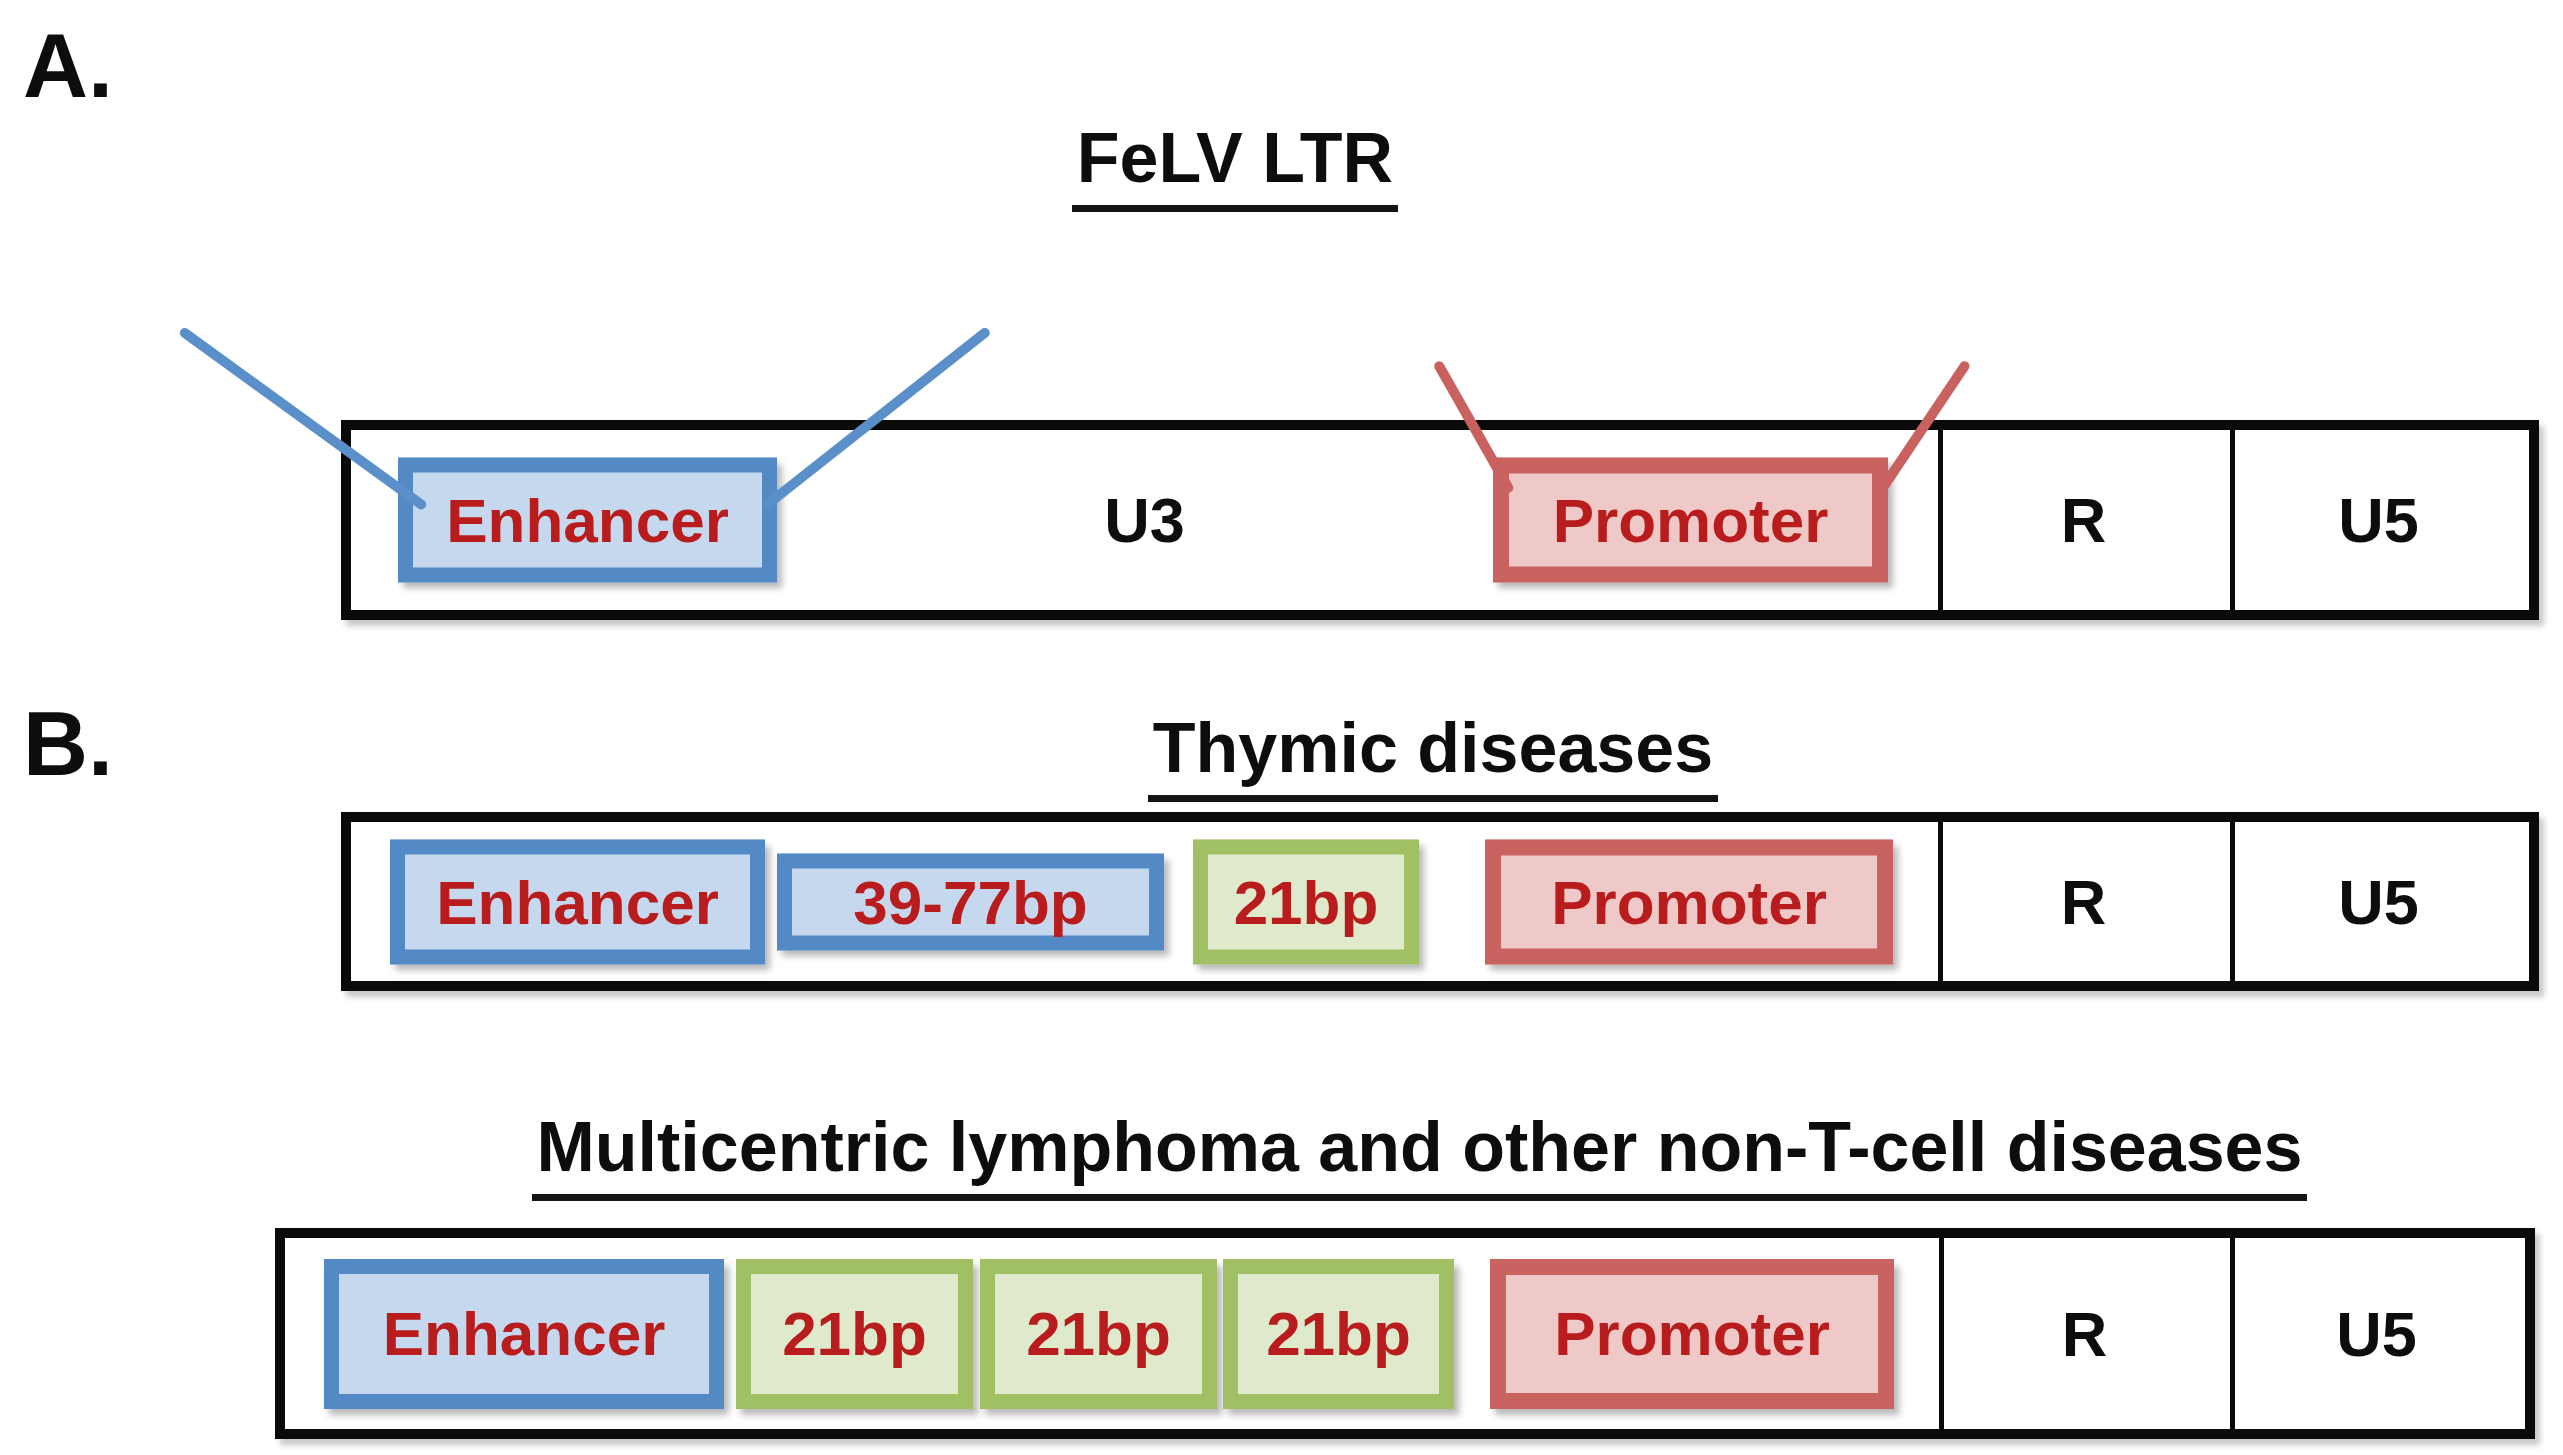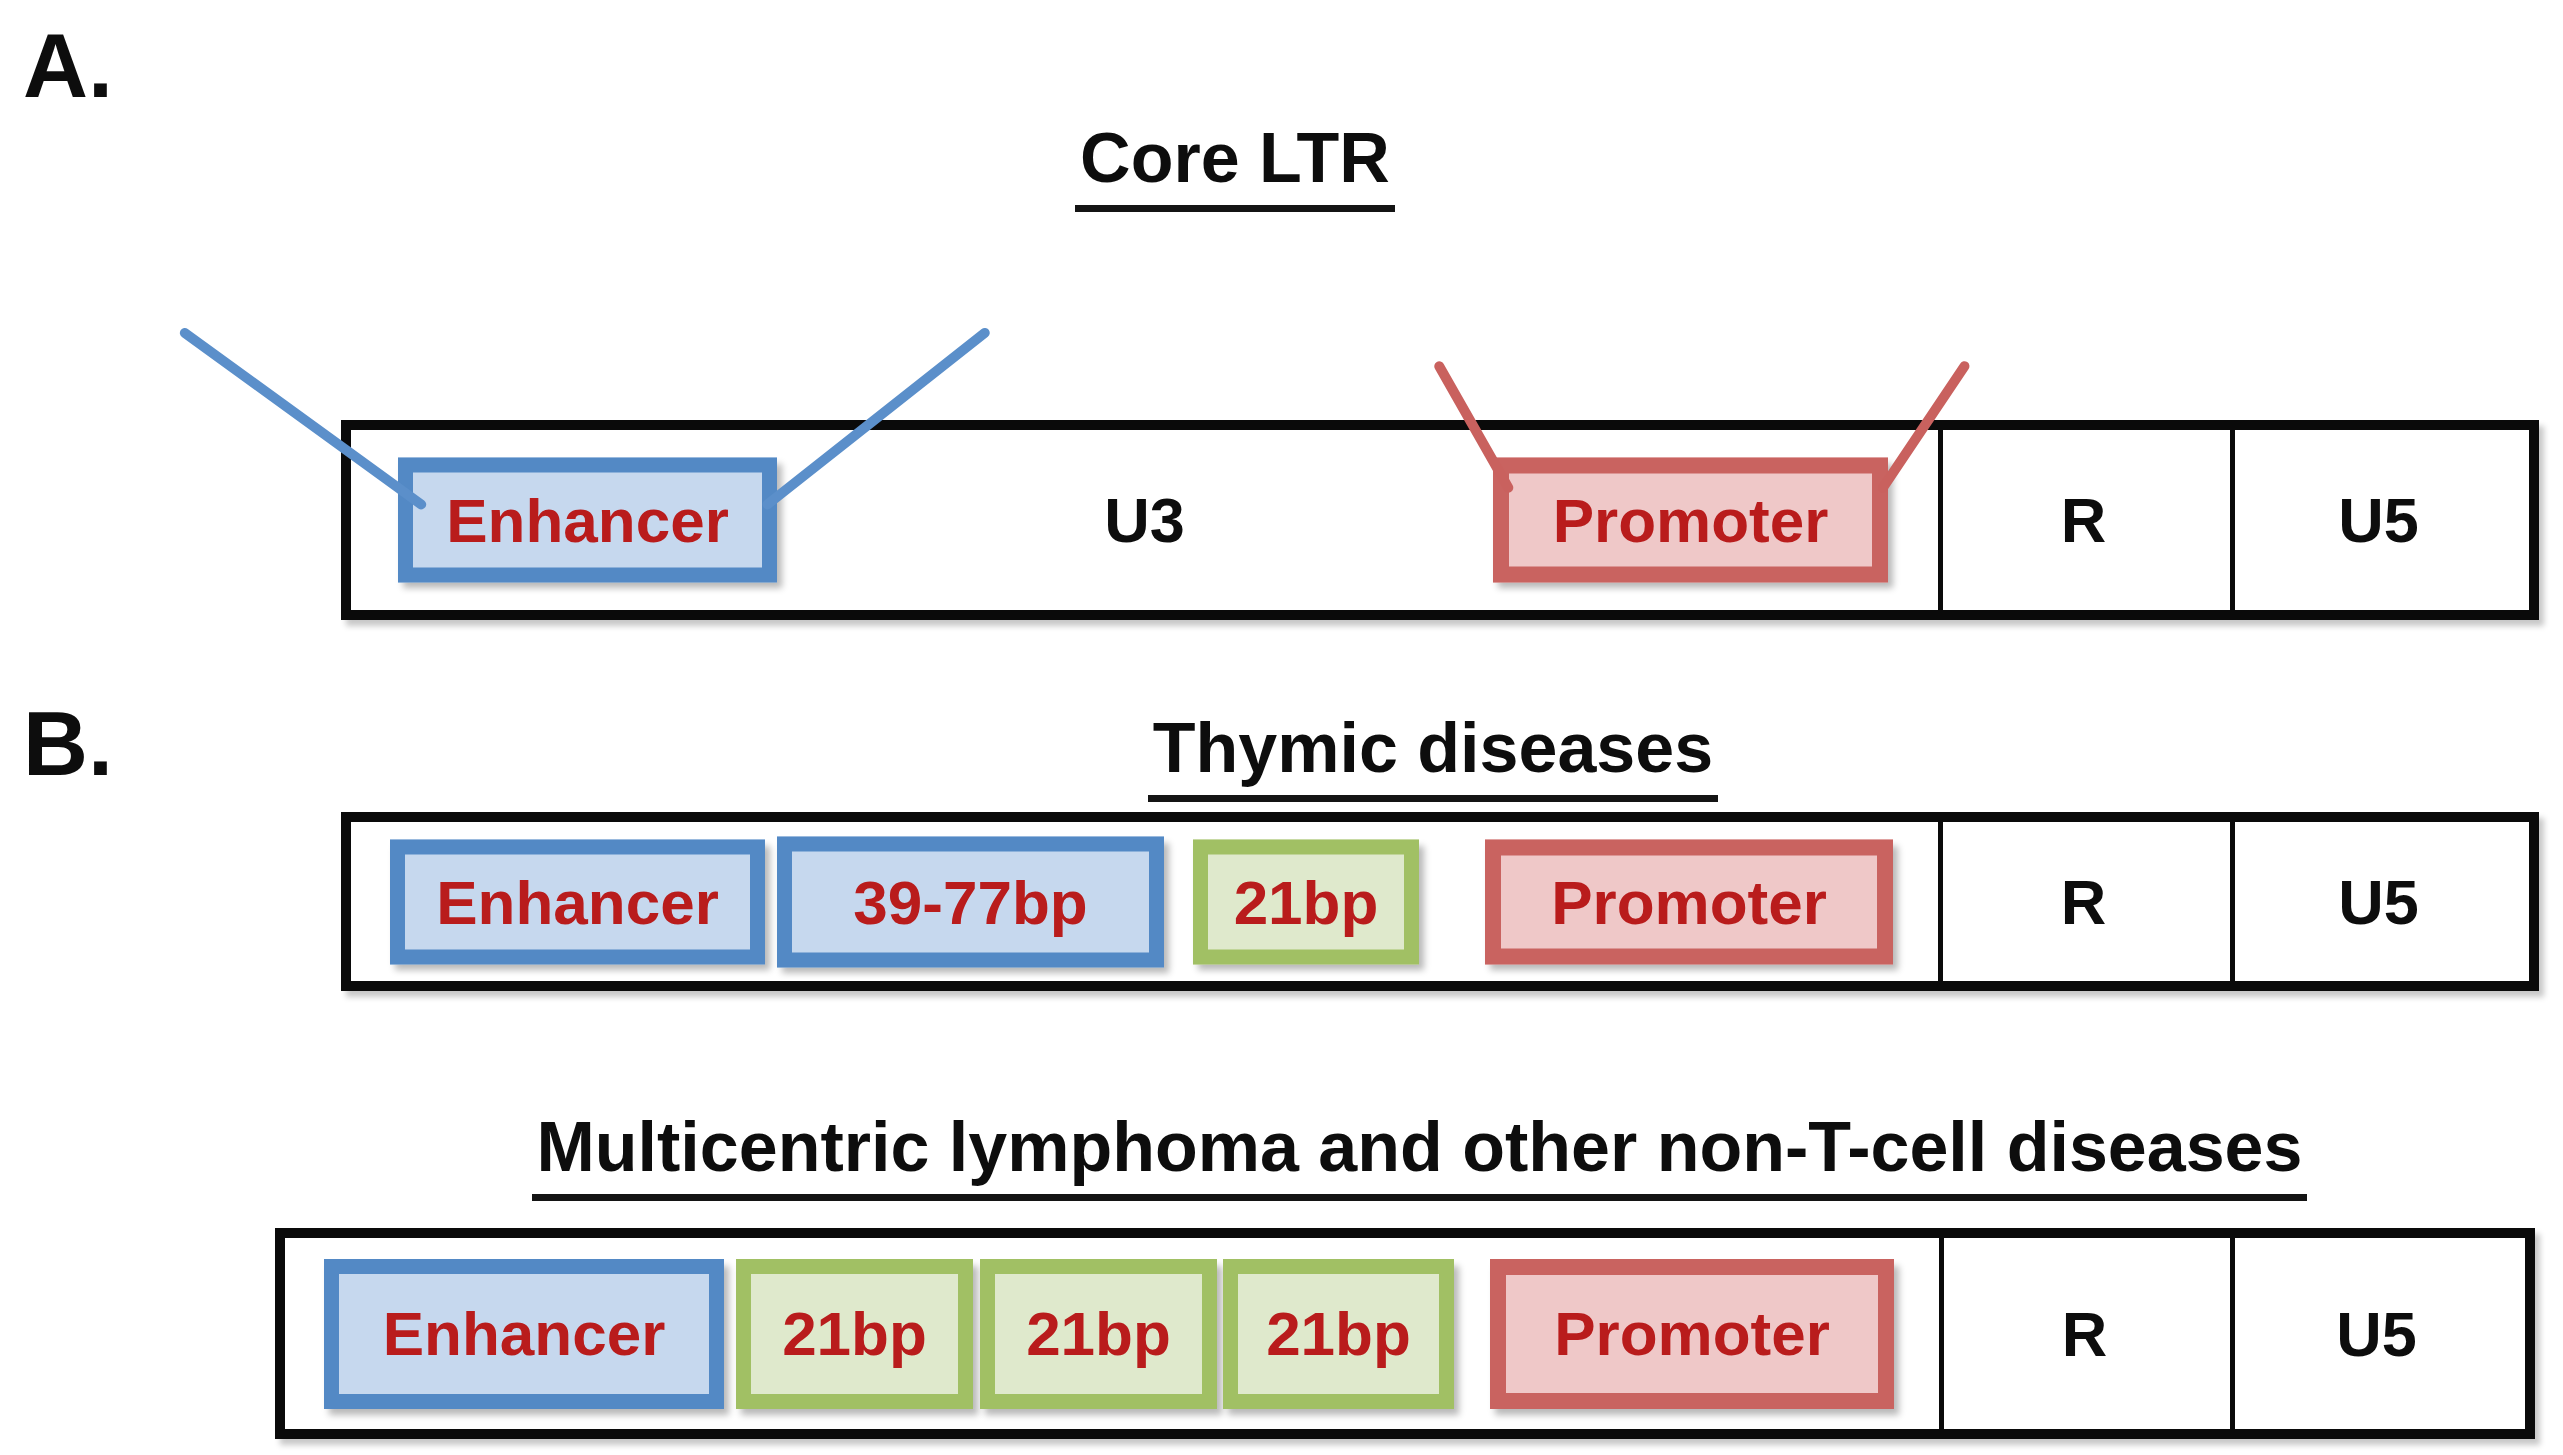--- a/index.html
+++ b/index.html
@@ -92,21 +92,21 @@
   }
 </style>
 </head>
 <body>
 
 <div id="canvas">
 
   <div class="panel-letter" style="left:23px; top:15px;">A.</div>
 
   <div class="section-title" style="left:902px; top:118px; width:666px;">
-    <span class="u">Core LTR</span>
+    <span class="u">FeLV LTR</span>
   </div>
 
 
 
   <div class="ltr-bar" style="left:341px; top:420px; width:2198px; height:200px;">
     <div class="region-label" style="left:0; width:1587px;">U3</div>
     <div class="divider" style="left:1587px;"></div>
     <div class="region-label" style="left:1587px; width:291px;">R</div>
     <div class="divider" style="left:1879px;"></div>
     <div class="region-label" style="left:1879px; width:297px;">U5</div>
@@ -121,21 +121,21 @@
     <span class="u">Thymic diseases</span>
   </div>
 
   <div class="ltr-bar" style="left:341px; top:812px; width:2198px; height:179px;">
     <div class="divider" style="left:1587px;"></div>
     <div class="region-label" style="left:1587px; width:291px;">R</div>
     <div class="divider" style="left:1879px;"></div>
     <div class="region-label" style="left:1879px; width:297px;">U5</div>
 
     <div class="region-box box-blue" style="left:39px; width:375px; height:125px;">Enhancer</div>
-    <div class="region-box box-blue" style="left:426px; width:387px; height:131px;">39-77bp</div>
+    <div class="region-box box-blue" style="left:426px; width:387px; height:97px;">39-77bp</div>
     <div class="region-box box-green" style="left:842px; width:226px; height:125px;">21bp</div>
     <div class="region-box box-red" style="left:1134px; width:408px; height:125px;">Promoter</div>
   </div>
 
   <div class="section-title" style="left:275px; top:1107px; width:2289px;">
     <span class="u">Multicentric lymphoma and other non-T-cell diseases</span>
   </div>
 
   <div class="ltr-bar" style="left:275px; top:1228px; width:2260px; height:211px;">
     <div class="divider" style="left:1654px;"></div>

